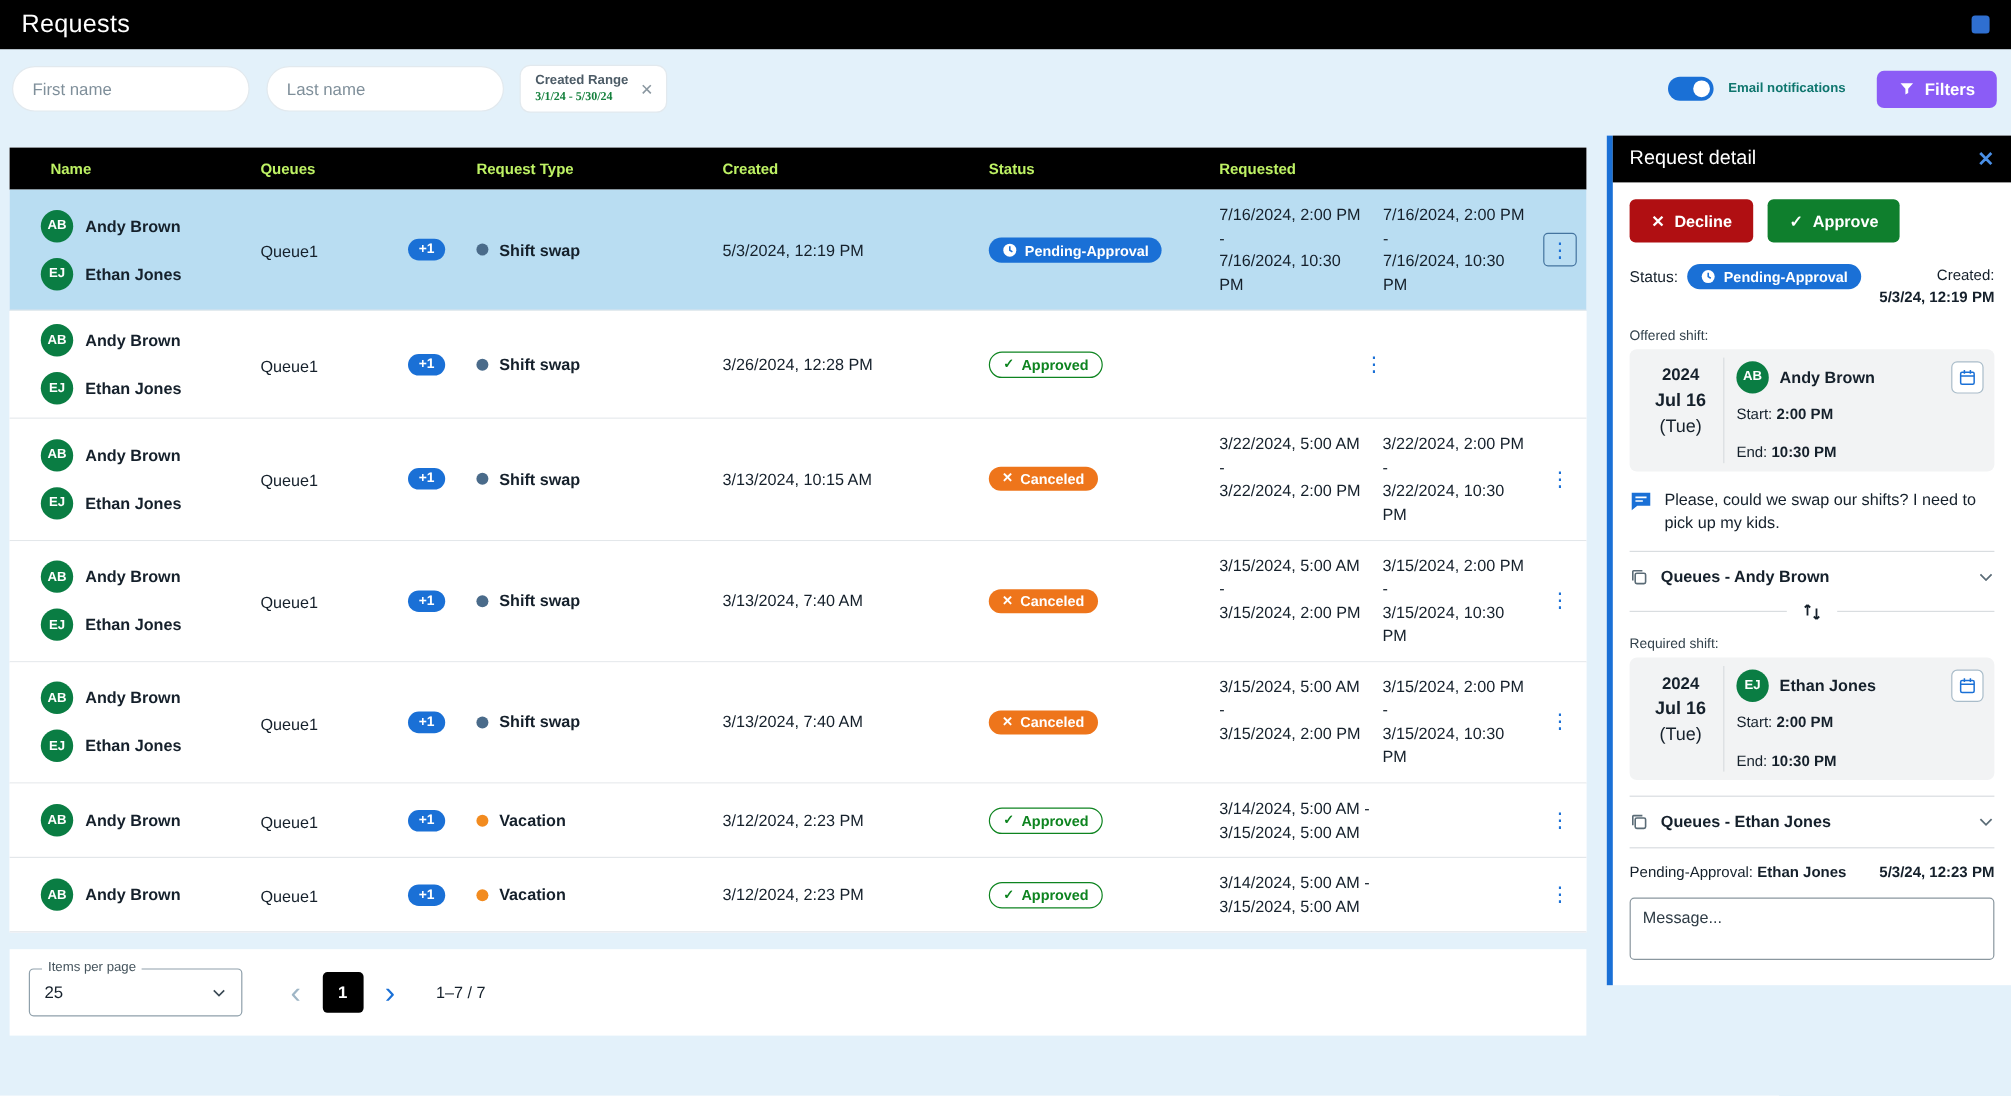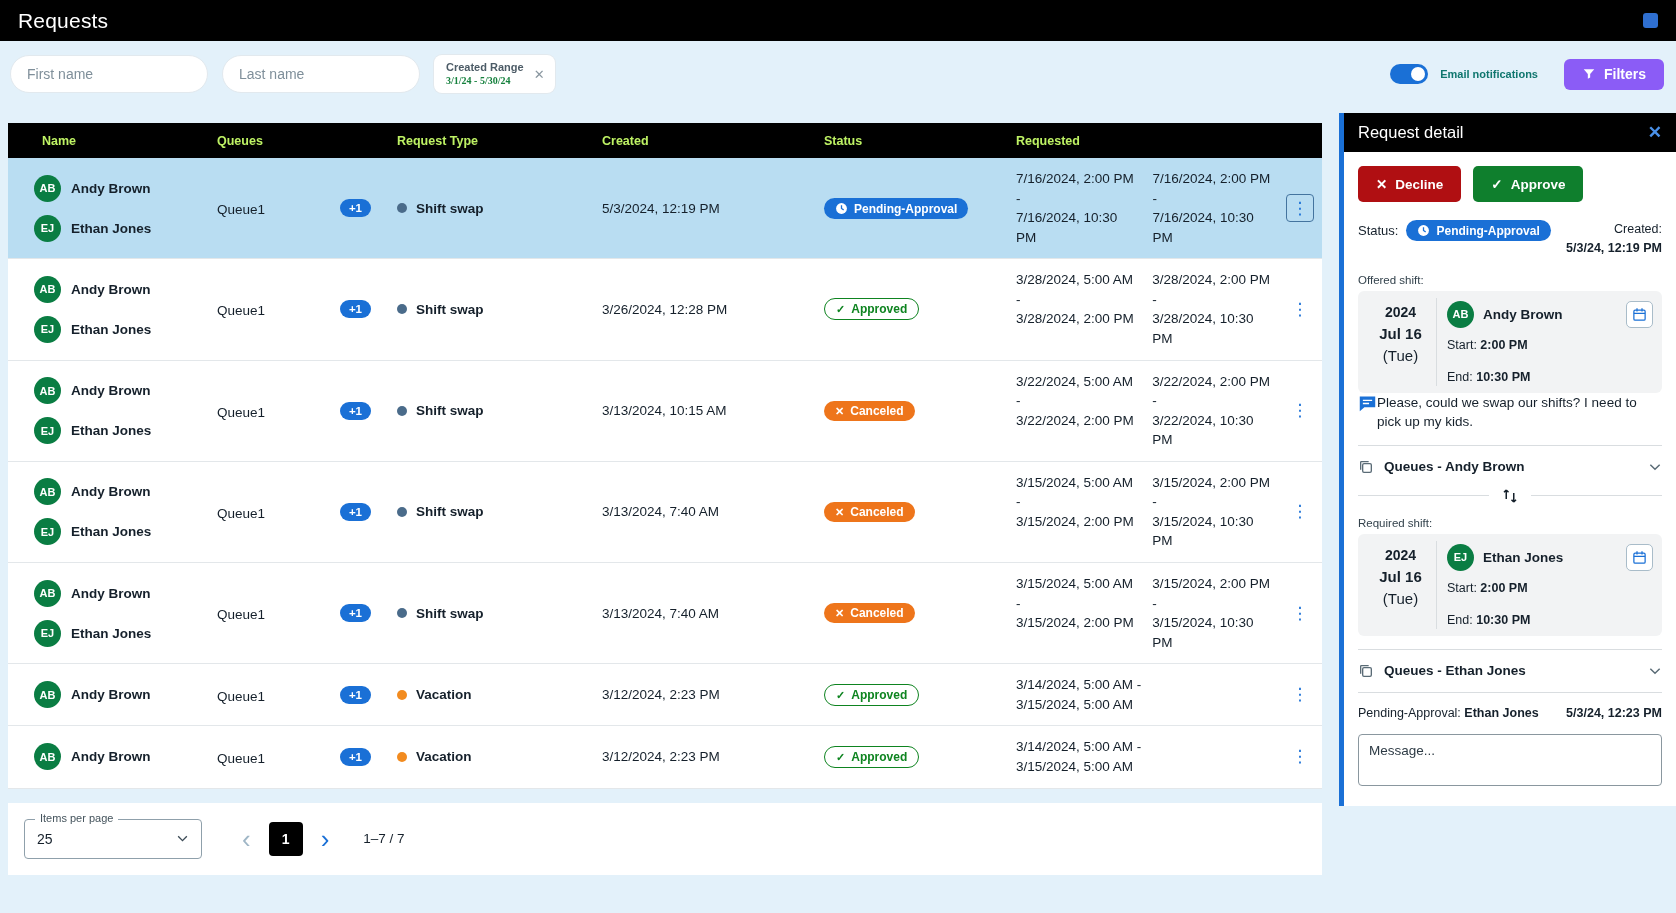--- a/index.html
+++ b/index.html
@@ -143,21 +143,21 @@
   .date-box .d { font-weight: bold; font-size: 15px; }
   .date-box .wd { font-size: 15px; }
   .shift-right { flex: 1; padding: 3px 2px 2px 10px; display: flex; flex-direction: column; gap: 10px; }
   .shift-top { display: flex; align-items: center; gap: 9px; }
   .shift-name { font-weight: bold; font-size: 13.5px; }
   .cal-btn { margin-left: auto; width: 27px; height: 27px; background: #fff;
     border: 1px solid #a9bcc9; border-radius: 5px; cursor: pointer;
     display: inline-flex; align-items: center; justify-content: center; }
   .shift-times { font-size: 12.5px; display: flex; gap: 18px; flex-direction: column; }
   .shift-times b { font-weight: bold; }
-  .msg-row { display: flex; font-size: 13.5px; line-height: 1.45;
+  .msg-row { display: flex; gap: 10px; margin-top: 14px; font-size: 13.5px; line-height: 1.45;
     padding-right: 6px; }
   .msg-icon { flex: none; margin-top: 2px; }
   .divider { height: 1px; background: #d9dde0; margin: 13px 0; }
   .expander { display: flex; align-items: center; gap: 10px; cursor: pointer; }
   .expander .exp-label { font-weight: bold; font-size: 13.5px; }
   .expander .chev { margin-left: auto; color: #5a6b76; }
   .swap-divider { display: flex; align-items: center; gap: 12px; margin: 12px 0; }
   .swap-divider .line { flex: 1; height: 1px; background: #d9dde0; }
   .pending-line { display: flex; font-size: 12.5px; margin-top: 2px; }
   .pending-line .who b { font-weight: bold; }
@@ -276,30 +276,20 @@
     </div>
     <div class="cell type-cell">
       <span class="type-dot shift"></span>
       <span>Shift swap</span>
     </div>
     <div class="cell created-cell">3/26/2024, 12:28 PM</div>
     <div class="cell status-cell"><span class="pill approved">
                 <span class="picon">✓</span>
                 <span>Approved</span>
               </span></div>
-    <div class="cell requested-cell">
-              <div class="range">
-                <div>3/28/2024, 5:00 AM -</div>
-                <div>3/28/2024, 2:00 PM</div>
-              </div>
-              <div class="range">
-                <div>3/28/2024, 2:00 PM -</div>
-                <div>3/28/2024, 10:30 PM</div>
-              </div>
-            </div>
     <div class="cell kebab-cell">
       <button class="kebab">⋮</button>
     </div>
   </div>
           <div class="trow">
     <div class="cell name-cell">
               <div class="person">
                 <span class="avatar">AB</span>
                 <span class="person-name">Andy Brown</span>
               </div>

